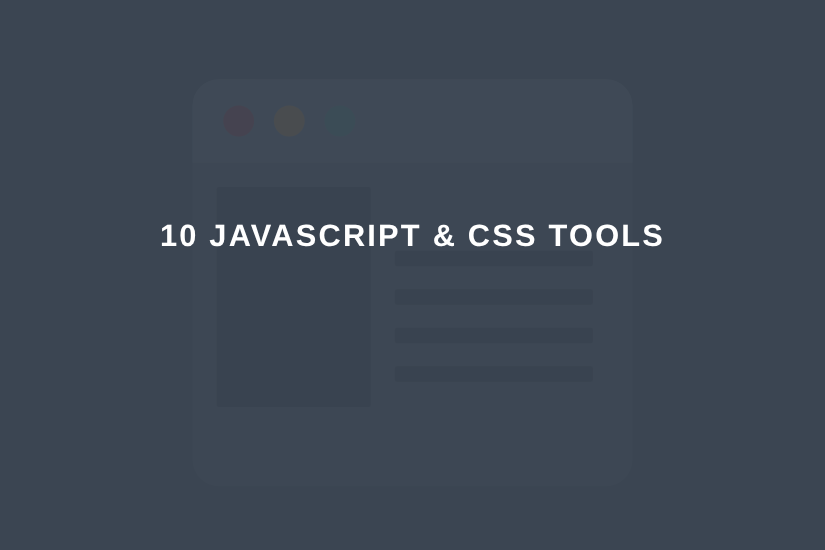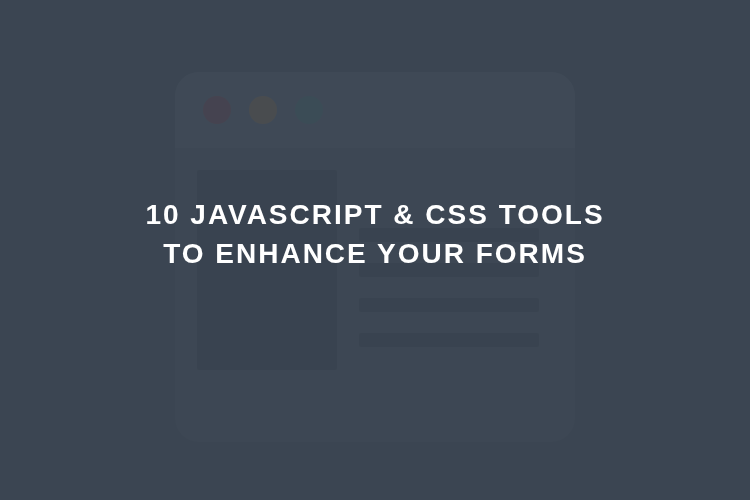--- a/index.html
+++ b/index.html
@@ -111,14 +111,13 @@
     <div class="content-line line2"></div>
     <div class="content-line line3"></div>
     <div class="content-line line4"></div>
   </div>
 </div>
 
 <div class="overlay"></div>
 
 <div class="headline">
   <div>10 JAVASCRIPT &amp; CSS TOOLS</div>
-  <div>TO ENHANCE YOUR FORMS</div>
 </div>
 
 </body></html>

